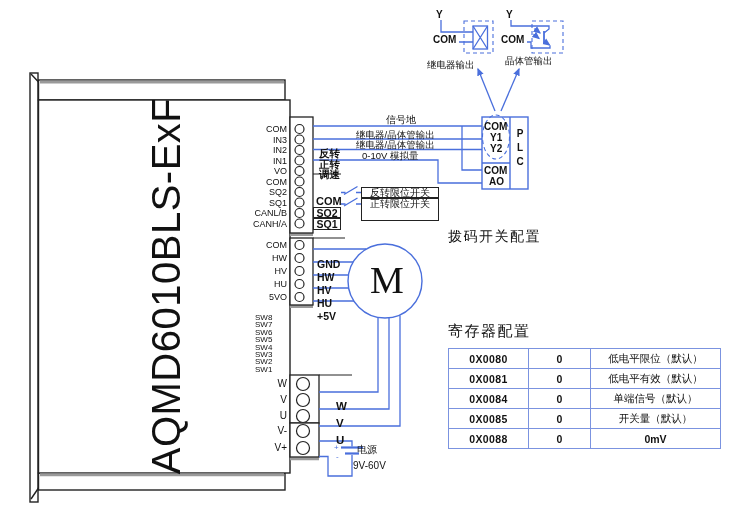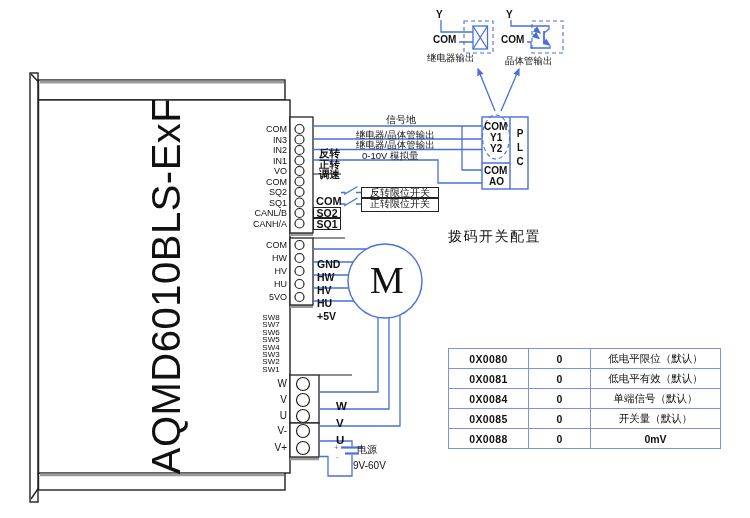--- a/index.html
+++ b/index.html
@@ -1,21 +1,21 @@
 <!DOCTYPE html>
 <html><head>
 <meta charset="utf-8">
 <style>
   html,body{margin:0;padding:0;background:#fff;}
   .stage{position:relative;width:750px;height:518px;background:#ffffff;
          font-family:"Liberation Sans",sans-serif;color:#111;overflow:hidden;}
   .stage svg{position:absolute;left:0;top:0;}
   .lbl{position:absolute;white-space:nowrap;color:#111;}
   .pin{font-size:9px;line-height:10px;width:47px;text-align:right;}
-  .sw{font-size:8px;line-height:8px;width:32px;text-align:center;}
+  .sw{font-size:8px;line-height:8px;width:32px;text-align:left;}
   .big{font-size:10px;text-align:right;width:37px;line-height:11px;}
   .tag{font-size:10.5px;font-weight:bold;line-height:11px;margin-top:20px;}
   .cn{font-size:9.5px;line-height:11px;}
   .cn10{font-size:10px;line-height:11px;}
   .boxed{border:1px solid #222;text-align:center;background:#fff;box-sizing:border-box;}
   .plctxt{font-size:10px;font-weight:bold;line-height:10px;}
   .model{position:absolute;left:-34px;top:263px;width:400px;height:46px;line-height:46px;
          text-align:center;font-size:40px;letter-spacing:.5px;transform:rotate(-90deg);}
   .motorM{position:absolute;left:370px;top:261px;width:30px;text-align:center;
           font-family:"Liberation Serif",serif;font-size:38px;line-height:38px;}
@@ -171,21 +171,21 @@
   <div class="lbl cn" style="left:356px;top:128.5px">继电器/晶体管输出</div>
   <div class="lbl tag" style="left:319px;top:138.5px">正转</div>
   <div class="lbl cn" style="left:356px;top:139px">继电器/晶体管输出</div>
   <div class="lbl tag" style="left:319px;top:149px">调速</div>
   <div class="lbl cn" style="left:362px;top:149.5px">0-10V 模拟量</div>
 
   <div class="lbl tag" style="left:316px;top:176px;font-size:11px">COM</div>
   <div class="lbl boxed tag" style="left:313px;top:186.5px;width:28px;height:11.5px;line-height:10px">SQ2</div>
   <div class="lbl boxed cn10" style="left:361px;top:186.5px;width:78px;height:11.5px;line-height:10.5px">反转限位开关</div>
   <div class="lbl boxed tag" style="left:313px;top:198px;width:28px;height:11.5px;line-height:10px">SQ1</div>
-  <div class="lbl boxed cn10" style="left:361px;top:198px;width:78px;height:14px;line-height:10.5px">正转限位开关</div>
+  <div class="lbl boxed cn10" style="left:361px;top:198px;width:78px;height:23px;line-height:10.5px">正转限位开关</div>
 
   <div class="lbl tag" style="left:317px;top:238.5px">GND</div>
   <div class="lbl tag" style="left:317px;top:251.5px">HW</div>
   <div class="lbl tag" style="left:317px;top:264.5px">HV</div>
   <div class="lbl tag" style="left:317px;top:277.5px">HU</div>
   <div class="lbl tag" style="left:317px;top:290.5px">+5V</div>
 
   <div class="lbl tag" style="left:336px;top:380.5px;font-size:11.5px">W</div>
   <div class="lbl tag" style="left:336px;top:397.5px;font-size:11.5px">V</div>
   <div class="lbl tag" style="left:336px;top:414.5px;font-size:11.5px">U</div>
@@ -201,28 +201,29 @@
   <div class="lbl plctxt" style="left:490px;top:133px">Y1</div>
   <div class="lbl plctxt" style="left:490px;top:143.5px">Y2</div>
   <div class="lbl plctxt" style="left:484px;top:165.5px">COM</div>
   <div class="lbl plctxt" style="left:489px;top:177px">AO</div>
   <div class="lbl plctxt" style="left:514px;top:129px;width:12px;text-align:center">P</div>
   <div class="lbl plctxt" style="left:514px;top:143px;width:12px;text-align:center">L</div>
   <div class="lbl plctxt" style="left:514px;top:157px;width:12px;text-align:center">C</div>
 
   <div class="lbl plctxt" style="left:436px;top:10px">Y</div>
   <div class="lbl plctxt" style="left:433px;top:35px">COM</div>
-  <div class="lbl cn" style="left:427px;top:52px">继电器输出</div>
+  <div class="lbl cn" style="left:427px;top:59px">继电器输出</div>
 
   <div class="lbl plctxt" style="left:506px;top:10px">Y</div>
   <div class="lbl plctxt" style="left:501px;top:35px">COM</div>
   <div class="lbl cn" style="left:505px;top:55px">晶体管输出</div>
 
   <div class="lbl ttl" style="left:448px;top:228px">拨码开关配置</div>
 
+  <div class="lbl ttl" style="left:448px;top:322px;font-size:15px">寄存器配置</div>
   <table class="tbl" style="left:448px;top:348px;width:272px">
     <colgroup>
         <col style="width:80px">
         <col style="width:62px">
         <col style="width:130px">
       </colgroup>
     <tbody>
     <tr style="height:20px">
       <td class="addr">0X0080</td>
       <td class="addr">0</td>

